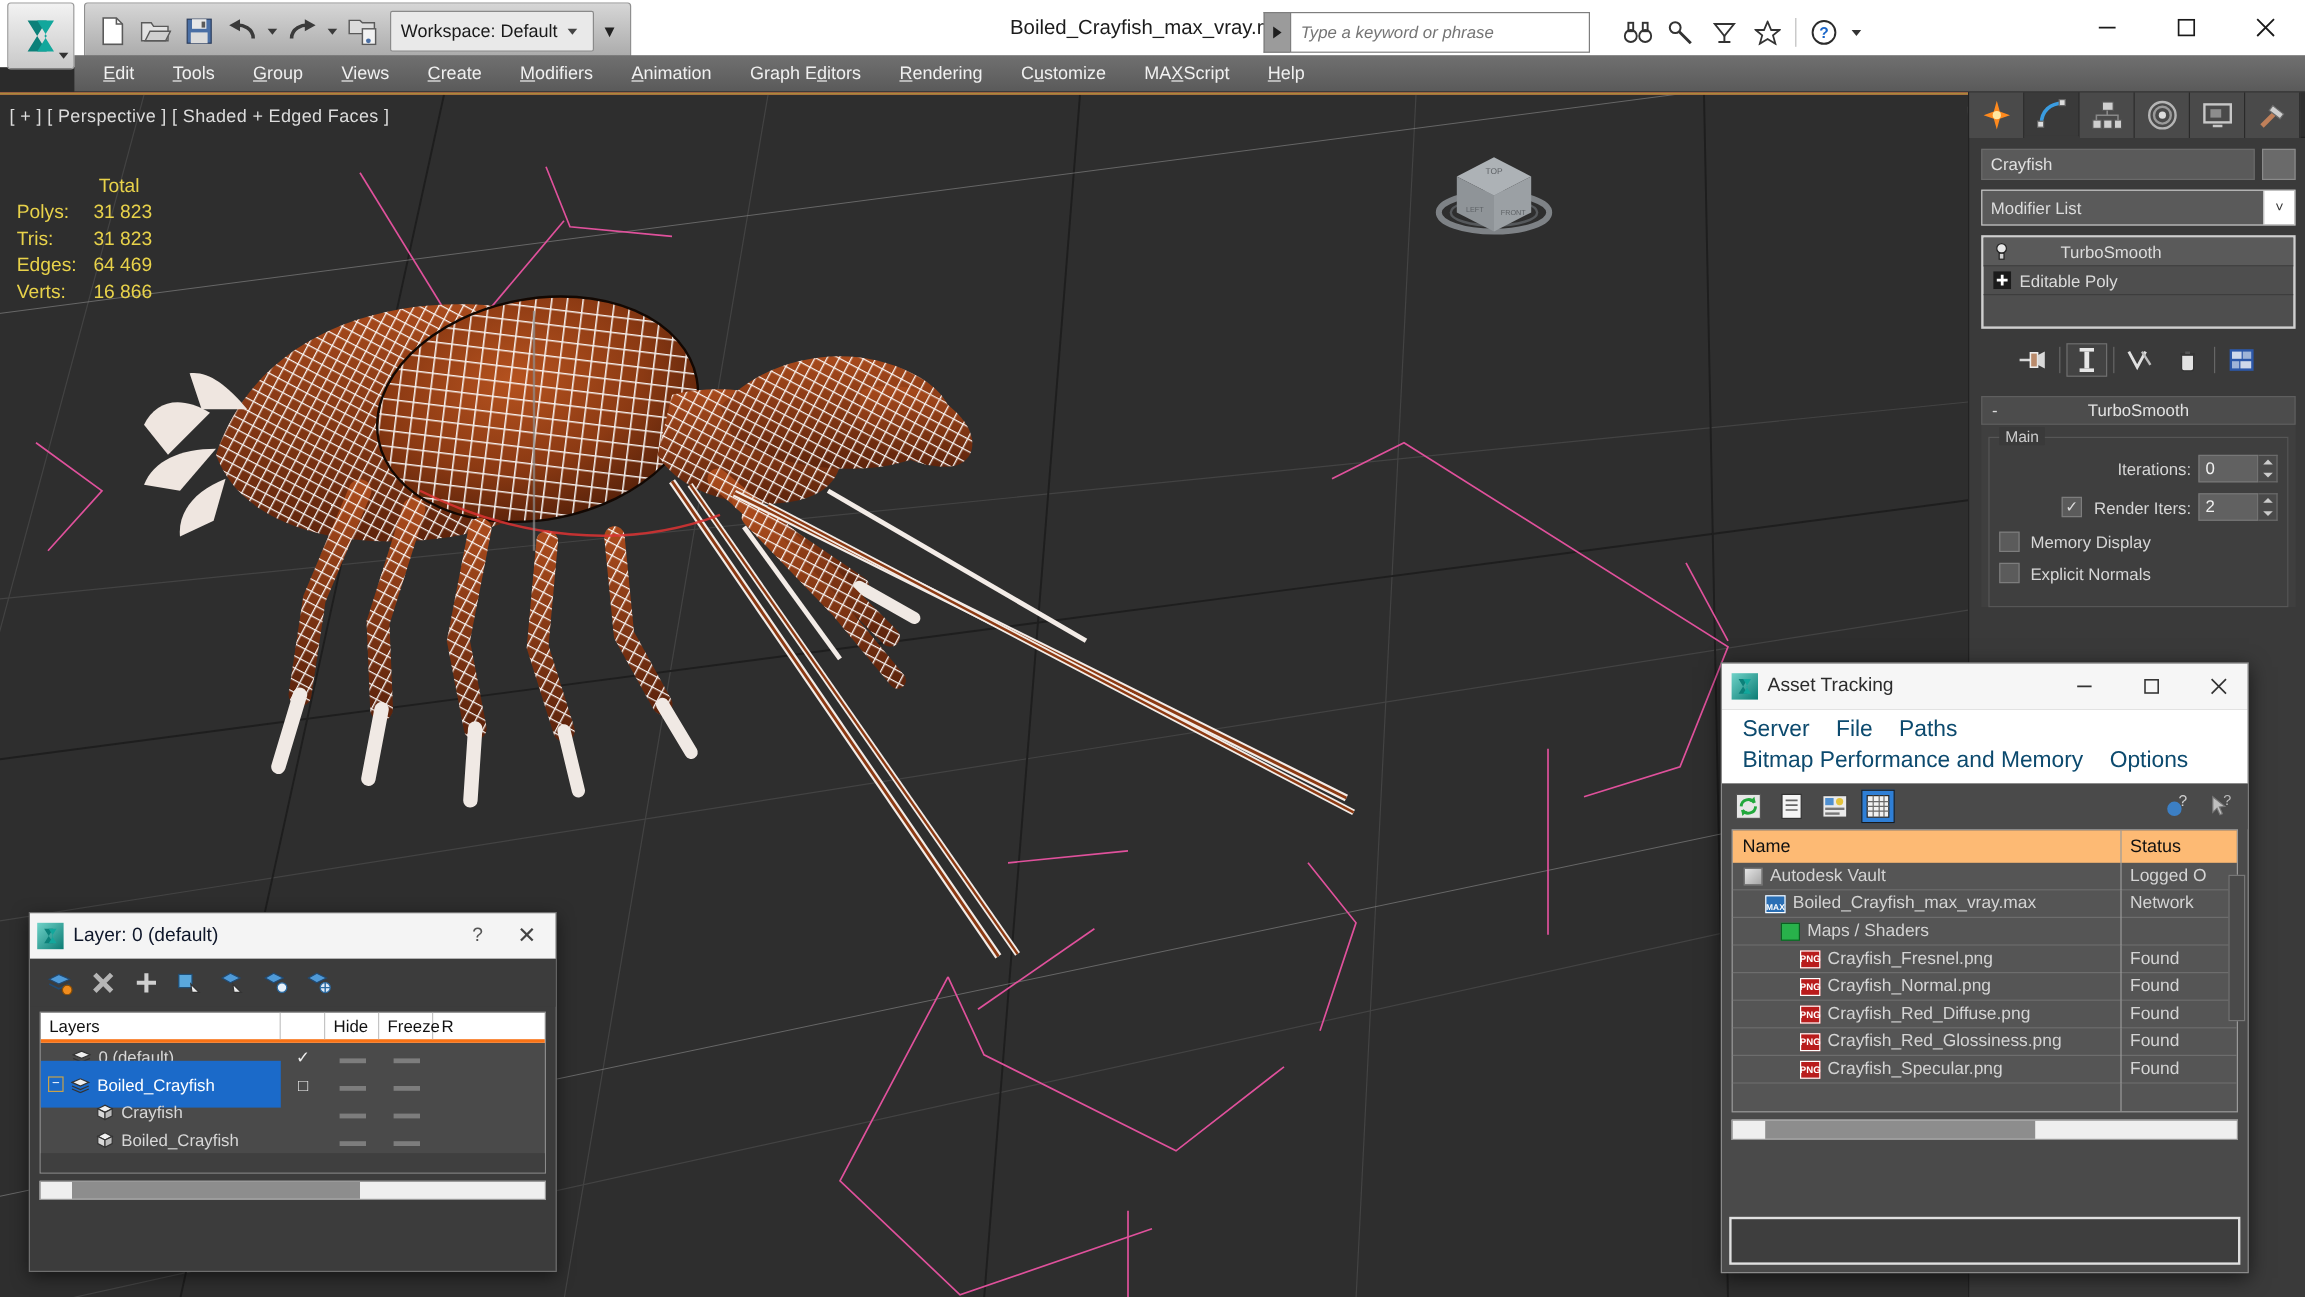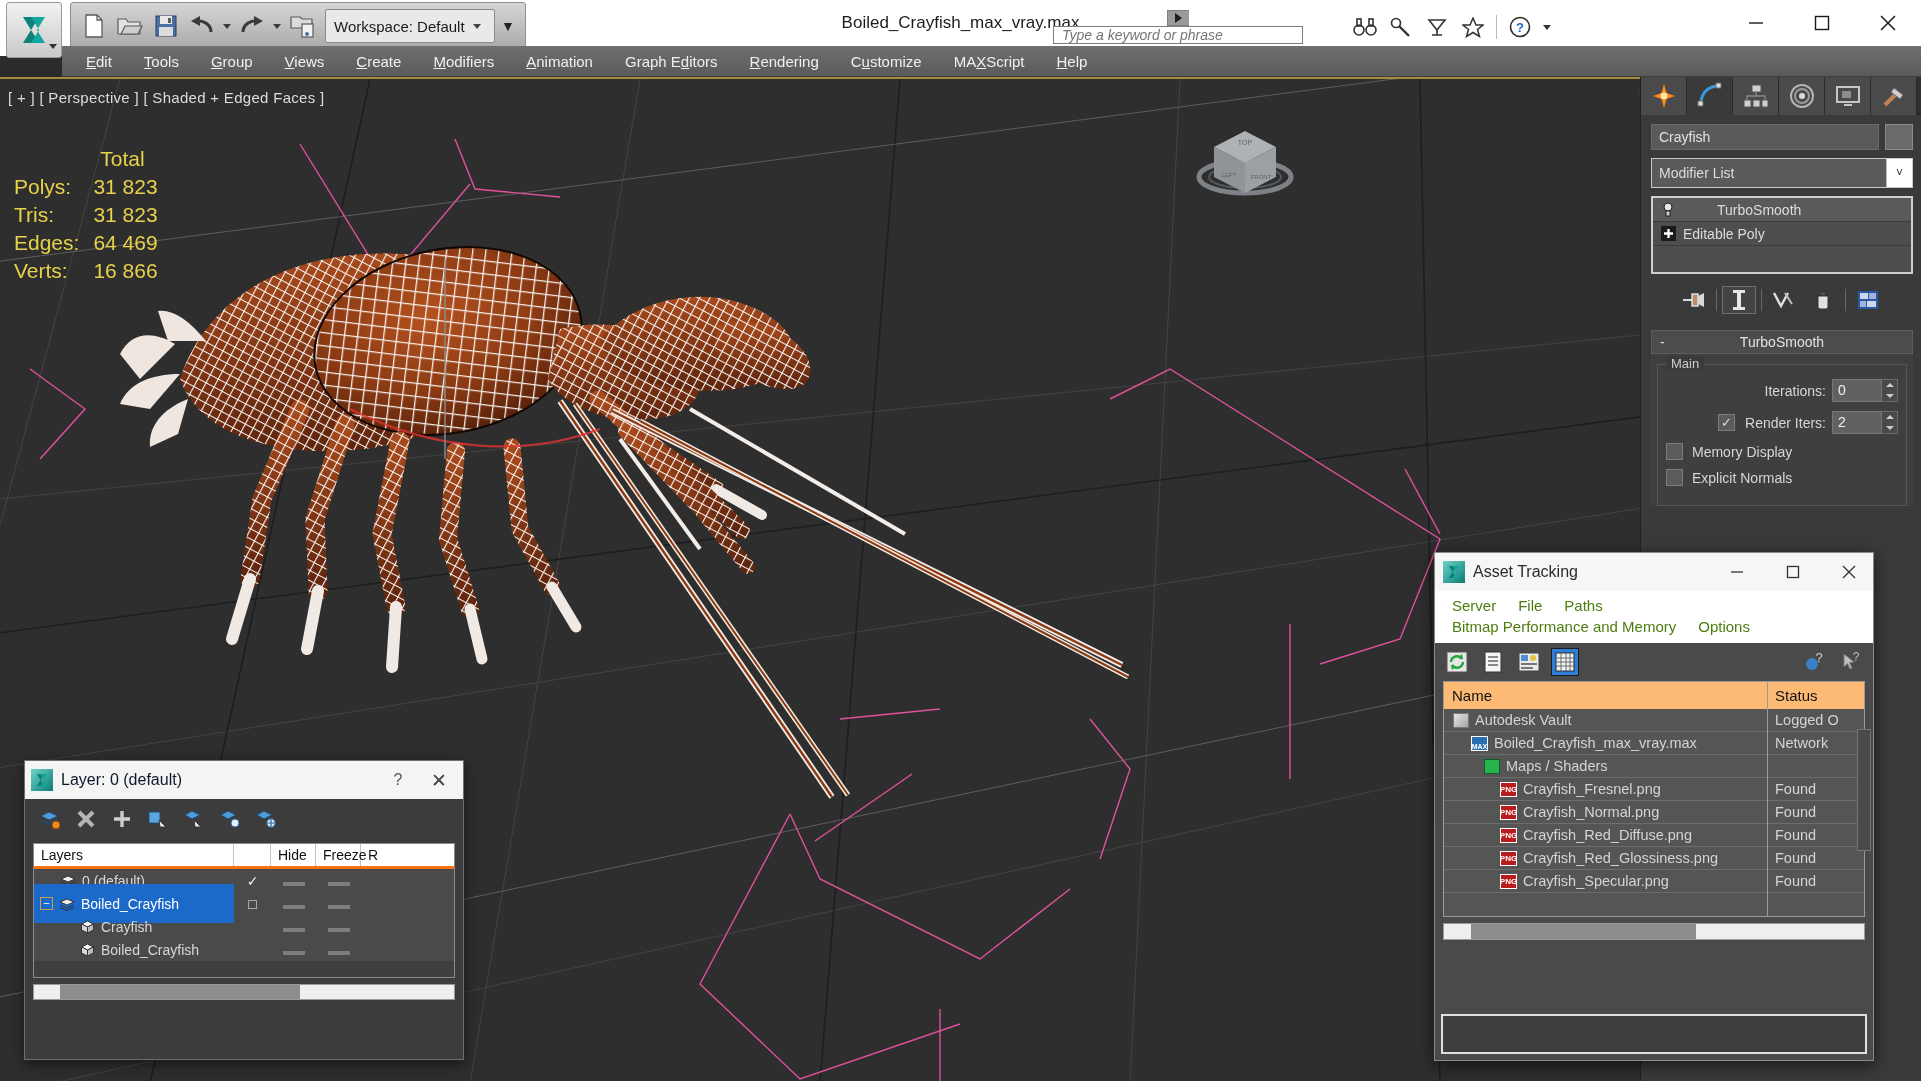--- a/index.html
+++ b/index.html
@@ -43,21 +43,21 @@
   .wsbox .sm-caret{ border-left:4px solid transparent;border-right:4px solid transparent;border-top:5px solid #444; }
   .wsdrop{ width:22px; height:34px; display:flex;align-items:center;justify-content:center;
            font-size:14px; color:#222; cursor:pointer;}
 
   .wintitle{
     position:absolute; left:0; top:0; width:1921px; height:46px;
     display:flex; align-items:center; justify-content:center;
     font-size:17px; color:#1c1c1c; pointer-events:none;
   }
   .searchwrap{
-    position:absolute; left:1053px; top:10px; height:34px; display:flex; align-items:center;flex-direction:column;
+    position:absolute; left:1053px; top:10px; height:34px; display:flex; align-items:center;
   }
   .search-arrow{ width:22px;height:34px; background:#9b9b9b; display:flex;align-items:center;justify-content:center;
                  border:1px solid #7e7e7e; border-right:none;}
   .search-arrow i{ border-top:5px solid transparent;border-bottom:5px solid transparent;border-left:7px solid #1e1e1e;}
   .search-input{
     width:250px; height:34px; background:#fff; border:1px solid #7e7e7e;
     padding:0 8px; font-size:14px; font-style:italic; color:#8a8a8a;
     font-family:"Liberation Sans", sans-serif;
   }
   .helpicons{ position:absolute; left:1348px; top:8px; height:38px; display:flex; align-items:center; gap:2px;}
@@ -84,21 +84,21 @@
     position:absolute; left:0; top:77px; width:1640px; height:1004px;
     background:#be185d; overflow:hidden;
     border-top:2px solid #a98a3a;
   }
   .vp-label{
     position:absolute; left:8px; top:10px; font-size:15px; color:#dcdcdc;
     letter-spacing:.3px; z-index:5;
   }
   .vp-stats{ position:absolute; left:10px; top:66px; z-index:5; color:#e8d24a; font-size:15px;}
   .vp-stats table{ border-collapse:collapse;}
-  .vp-stats td{ padding:2px 4px; color:#e8d24a; font-size:21px; white-space:nowrap;}
+  .vp-stats td{ padding:2px 4px; color:#e8d24a; font-size:16px; white-space:nowrap;}
   .vp-stats td.num{ text-align:right; padding-left:10px;}
   .vp-stats td.hdr{ text-align:center; }
 
   .grid{ position:absolute; inset:0; }
   .viewcube{
     position:absolute; right:340px; top:30px; width:110px; height:95px; z-index:6;
   }
 
   
   .cmdpanel{
@@ -201,21 +201,21 @@
   
   .assetdlg{
     position:absolute; left:1434px; top:552px; width:440px; height:509px;
     background:#4a4a4a; border:1px solid #8a8a8a; box-shadow:0 4px 16px rgba(0,0,0,.6);
   }
   .ad-title{ height:38px; background:#f6f6f6; display:flex; align-items:center; padding-left:8px; gap:8px;}
   .ad-title .txt{ flex:1; font-size:16px; color:#2b2b2b;}
   .ad-wc{ width:48px;height:38px; display:flex;align-items:center;justify-content:center; color:#333; font-size:16px; cursor:pointer;}
   .ad-menus{ background:#fff; padding:4px 0 6px 0;}
   .ad-menurow{ display:flex; gap:0; padding-left:6px;}
-  .ad-menu{ padding:2px 11px; font-size:15px; color:#4d7c0f; cursor:pointer;}
+  .ad-menu{ padding:2px 11px; font-size:19px; color:#0c4a6e; cursor:pointer;}
   .ad-toolbar{ height:38px; background:#4a4a4a; display:flex; align-items:center; padding:0 8px; gap:8px;}
   .ad-tb{ width:28px;height:28px; display:flex;align-items:center;justify-content:center; cursor:pointer;}
   .ad-tb.active{ background:#2f7fd6; border:1px solid #1b1b1b;}
   .ad-spacer{ flex:1;}
   .ad-table{ margin:0 8px; border:1px solid #9a9a9a; background:#555;}
   .ad-head{ display:flex; height:27px; background:#fdba74; font-size:15px; color:#111;}
   .ad-head .h-name{ flex:1; padding-left:8px; display:flex; align-items:center; border-right:1px solid #9a9a9a;}
   .ad-head .h-status{ width:96px; padding-left:7px; display:flex; align-items:center;}
   .ad-row{ display:flex; height:23px; font-size:14.5px; color:#d4d4d4; align-items:center;
            border-bottom:1px solid #6d6d6d;}

